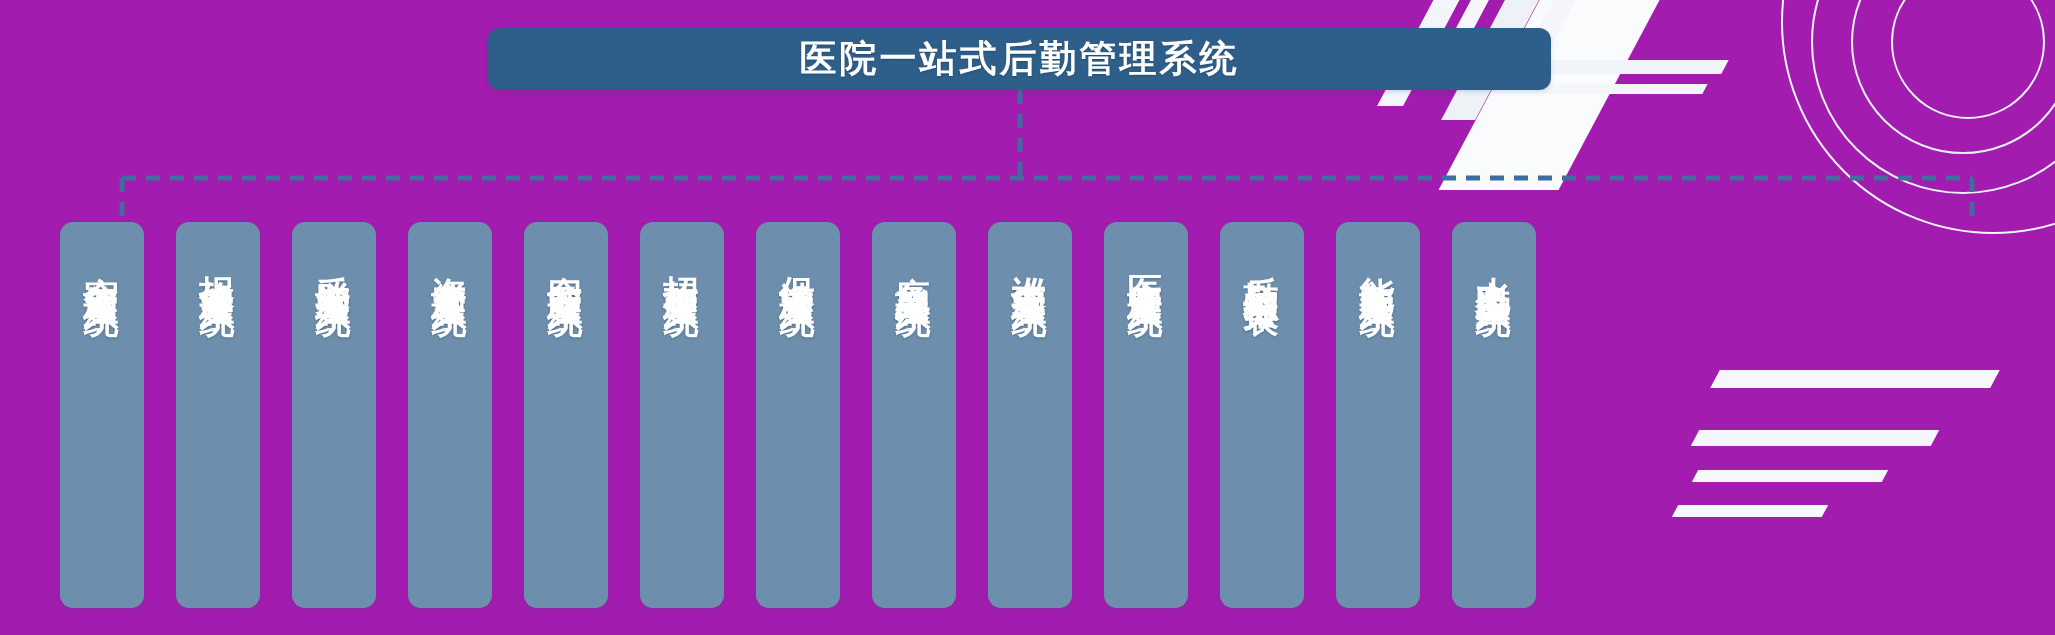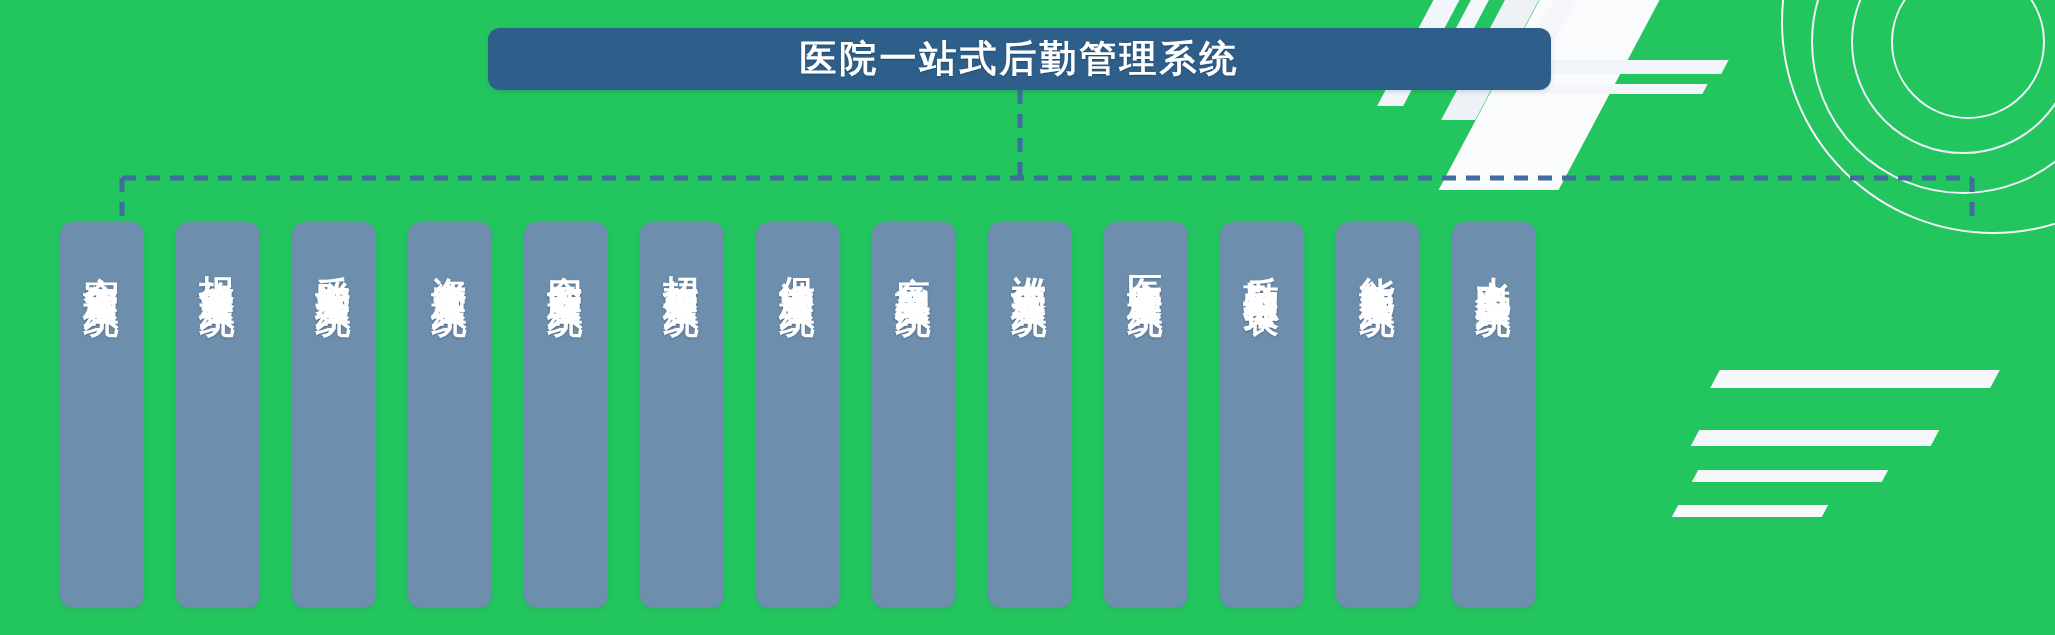--- a/index.html
+++ b/index.html
@@ -11,21 +11,21 @@
     height: 635px;
     background: #ffffff;
     font-family: "Liberation Sans", "DejaVu Sans", sans-serif;
     overflow: hidden;
   }
 
   #diagram-root {
     position: relative;
     width: 2055px;
     height: 635px;
-    background: #22c55e;
+    background: #a21caf;
     overflow: hidden;
   }
 
   
   .watermark-layer {
     position: absolute;
     inset: 0;
     pointer-events: none;
     z-index: 0;
   }

